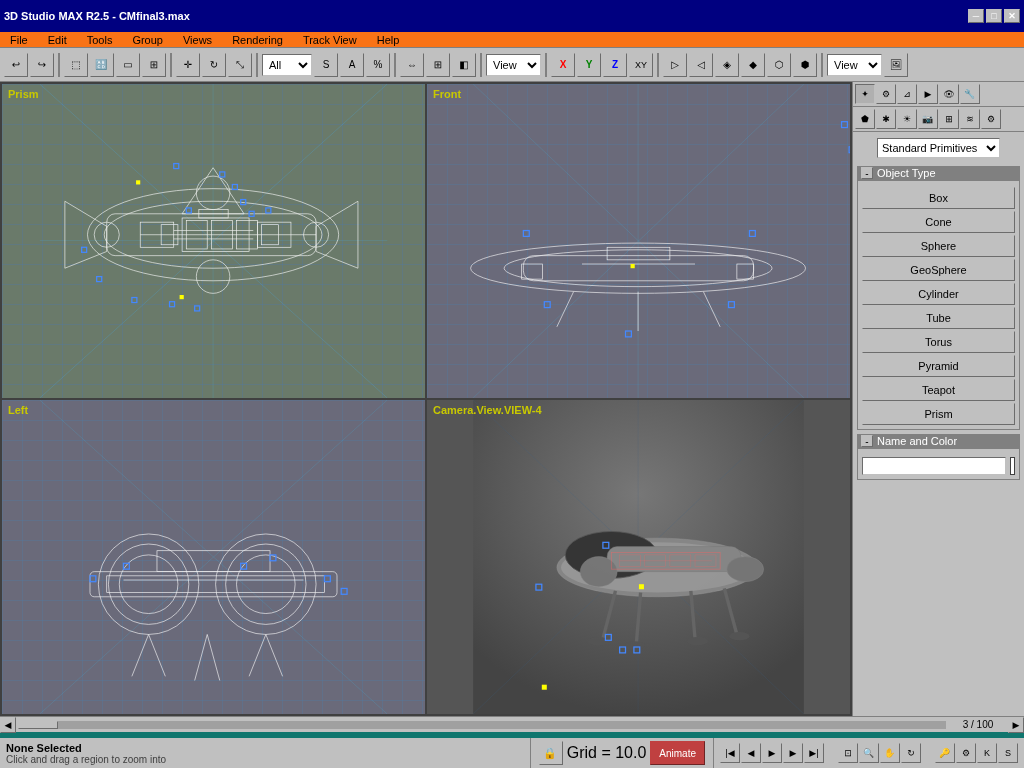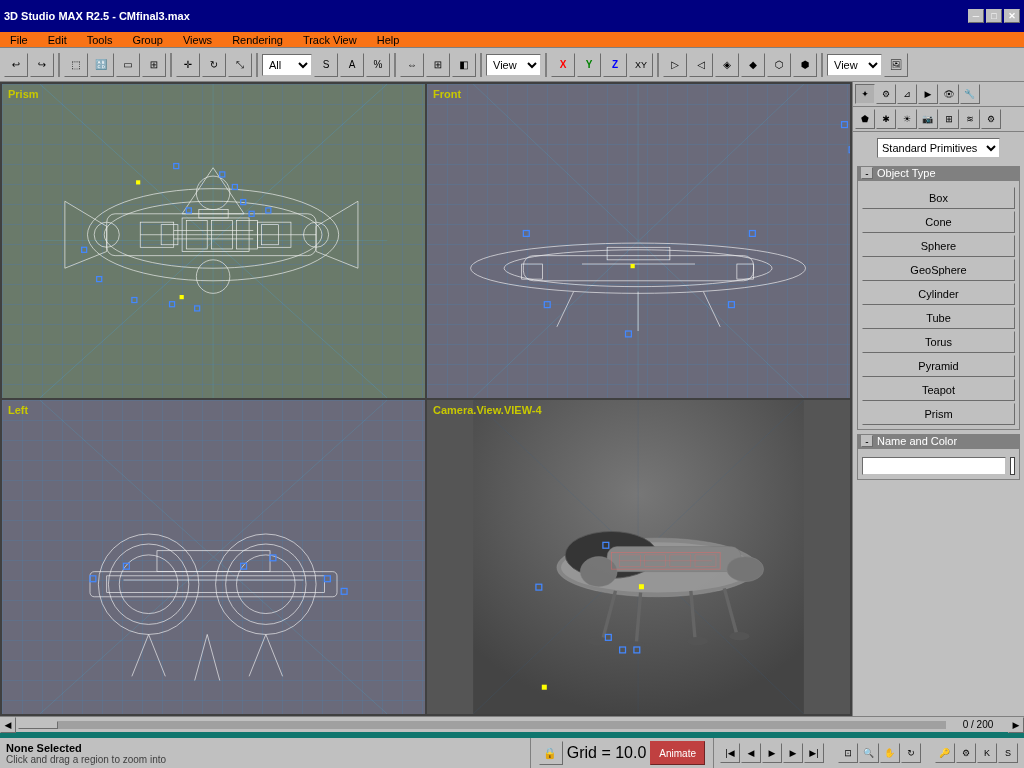--- a/index.html
+++ b/index.html
@@ -740,21 +740,21 @@
 
   </div>
 
 </div>
 
 <div id="hscrollbar">
   <div class="scroll-btn">◀</div>
   <div class="scroll-track">
     <div class="scroll-thumb"></div>
   </div>
-  <div class="scroll-pos">0 / 200</div>
+  <div class="scroll-pos">3 / 100</div>
   <div class="scroll-btn">▶</div>
 </div>
 
 <div id="statusbar">
   <div id="status-left">
     <div class="status-text-main">None Selected</div>
     <div class="status-text-sub">Click and drag a region to zoom into</div>
   </div>
   <div id="status-middle">
     <div class="lock-icon-wrap">🔒</div>

